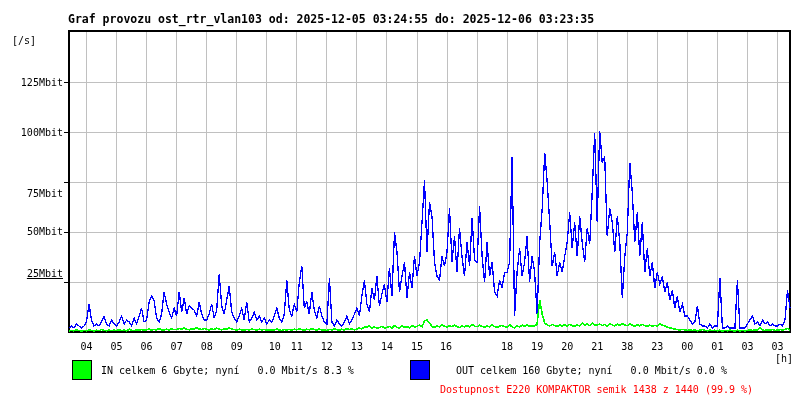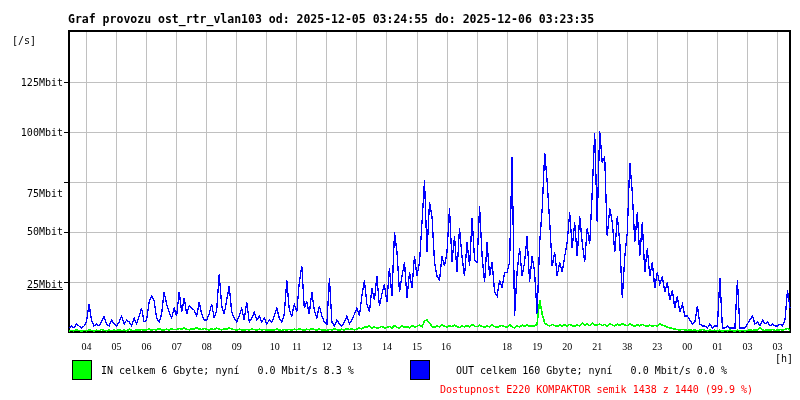--- a/index.html
+++ b/index.html
@@ -3,21 +3,21 @@
 <meta charset="utf-8">
 <style>
   * { margin:0; padding:0; box-sizing:border-box; }
   html,body { width:800px; height:400px; }
   body { background:#c0c0c0; font-family:"DejaVu Sans Mono", monospace; color:#000; }
   .screen { position:relative; width:800px; height:400px; background:#ffffff; overflow:hidden; }
   .title { position:absolute; left:68px; top:12px; font-size:11.5px; font-weight:bold; white-space:pre; letter-spacing:0; }
   .yunit { position:absolute; left:12px; top:35px; font-size:10px; }
   #chart-svg { position:absolute; left:0; top:0; }
   .ylab { position:absolute; width:55px; left:8px; text-align:right; font-size:10px; line-height:12px; }
-  .xlab { position:absolute; width:26px; top:341px; text-align:center; font-size:10px; line-height:12px;font-family:Liberation Serif, serif; }
+  .xlab { position:absolute; width:26px; top:341px; text-align:center; font-size:10px; line-height:12px; }
   .xunit { position:absolute; left:771px; top:353px; width:26px; text-align:center; font-size:10px; }
   .sw { position:absolute; width:20px; height:20px; border:1px solid #000; top:360px; }
   .sw-in { left:72px; }
   .sw-out { left:410px; }
   .ltext { position:absolute; font-size:10px; line-height:22px; top:360px; white-space:pre; }
   .ltext-in { left:101px; }
   .ltext-out { left:440px;margin-left:16px; }
   .avail { position:absolute; left:440px; top:384px; font-size:10px; white-space:pre; }
 </style>
 </head>
@@ -64,21 +64,21 @@
       <line x1="69" y1="132.7" x2="790" y2="132.7" stroke="#c0c0c0" stroke-width="1" shape-rendering="crispEdges"></line>
       <line x1="64" y1="132.7" x2="69" y2="132.7" stroke="#000000" stroke-width="1" shape-rendering="crispEdges"></line>
       <line x1="69" y1="82.8" x2="790" y2="82.8" stroke="#c0c0c0" stroke-width="1" shape-rendering="crispEdges"></line>
       <line x1="64" y1="82.8" x2="69" y2="82.8" stroke="#000000" stroke-width="1" shape-rendering="crispEdges"></line>
       <rect x="69" y="31" width="721" height="301" fill="none" stroke="#000000" stroke-width="2" shape-rendering="crispEdges"></rect>
       <polyline points="69.0,328.0 71.5,326.0 74.0,328.0 76.5,324.0 79.0,326.0 81.5,328.0 84.0,326.0 86.5,322.0 89.0,304.1 91.5,320.0 94.0,326.0 96.5,324.0 99.0,326.0 101.5,322.0 104.0,316.1 106.6,324.0 109.1,326.0 111.6,320.0 114.1,324.0 116.6,326.0 119.1,322.0 121.6,316.1 124.1,324.0 126.6,320.0 129.1,322.0 131.6,326.0 134.1,318.0 136.6,324.0 139.1,316.1 141.6,308.1 144.1,322.0 146.6,320.0 149.1,302.1 151.6,296.1 154.1,300.1 156.6,318.0 159.1,322.0 161.6,314.1 164.1,292.1 166.6,304.1 169.1,312.1 171.6,318.0 174.1,308.1 176.6,316.1 179.2,292.1 181.7,312.1 184.2,298.1 186.7,314.1 189.2,306.1 191.7,308.1 194.2,310.1 196.7,316.1 199.2,302.1 201.7,314.1 204.2,320.0 206.7,320.0 209.2,314.1 211.7,304.1 214.2,318.0 216.7,310.1 219.2,274.2 221.7,306.1 224.2,314.1 226.7,300.1 229.2,286.2 231.7,312.1 234.2,318.0 236.7,322.0 239.2,316.1 241.7,308.1 244.2,320.0 246.7,302.1 249.3,322.0 251.8,318.0 254.3,312.1 256.8,320.0 259.3,316.1 261.8,322.0 264.3,318.0 266.8,324.0 269.3,320.0 271.8,322.0 274.3,316.1 276.8,308.1 279.3,318.0 281.8,322.0 284.3,314.1 286.8,280.2 289.3,310.1 291.8,316.1 294.3,304.1 296.8,312.1 299.3,282.2 301.8,266.2 304.3,308.1 306.8,302.1 309.3,314.1 311.8,292.1 314.3,310.1 316.8,318.0 319.3,306.1 321.9,316.1 324.4,322.0 326.9,324.0 329.4,278.2 331.9,322.0 334.4,326.0 336.9,320.0 339.4,324.0 341.9,326.0 344.4,322.0 346.9,316.1 349.4,324.0 351.9,320.0 354.4,314.1 356.9,308.1 359.4,316.1 361.9,296.1 364.4,280.2 366.9,304.1 369.4,312.1 371.9,288.1 374.4,300.1 376.9,276.2 379.4,306.1 381.9,294.1 384.4,284.2 386.9,302.1 389.4,268.2 391.9,296.1 394.5,232.3 397.0,252.3 399.5,292.1 402.0,276.2 404.5,262.2 407.0,298.1 409.5,272.2 412.0,288.1 414.5,256.3 417.0,276.2 419.5,262.2 422.0,222.4 424.5,180.5 427.0,252.3 429.5,202.4 432.0,216.4 434.5,262.2 437.0,276.2 439.5,280.2 442.0,256.3 444.5,266.2 447.0,252.3 449.5,208.4 452.0,262.2 454.5,236.3 457.0,272.2 459.5,228.3 462.0,256.3 464.5,276.2 467.1,242.3 469.6,266.2 472.1,218.4 474.6,260.2 477.1,262.2 479.6,206.4 482.1,256.3 484.6,282.2 487.1,242.3 489.6,276.2 492.1,262.2 494.6,292.1 497.1,296.1 499.6,280.2 502.1,288.1 504.6,272.2 507.1,272.2 509.6,262.2 512.1,156.6 514.6,316.1 517.1,272.2 519.6,248.3 522.1,276.2 524.6,262.2 527.1,236.3 529.6,282.2 532.1,256.3 534.6,272.2 537.1,314.1 539.7,242.3 542.2,208.4 544.7,152.6 547.2,182.5 549.7,222.4 552.2,266.2 554.7,252.3 557.2,276.2 559.7,262.2 562.2,272.2 564.7,256.3 567.2,242.3 569.7,212.4 572.2,248.3 574.7,222.4 577.2,256.3 579.7,216.4 582.2,242.3 584.7,262.2 587.2,228.3 589.7,244.3 592.2,192.5 594.7,132.7 597.2,222.4 599.7,130.7 602.2,162.6 604.7,156.6 607.2,236.3 609.8,208.4 612.3,222.4 614.8,252.3 617.3,216.4 619.8,242.3 622.3,298.1 624.8,256.3 627.3,232.3 629.8,162.6 632.3,192.5 634.8,242.3 637.3,212.4 639.8,256.3 642.3,222.4 644.8,272.2 647.3,248.3 649.8,276.2 652.3,262.2 654.8,288.1 657.3,272.2 659.8,284.2 662.3,276.2 664.8,292.1 667.3,282.2 669.8,300.1 672.3,290.1 674.8,308.1 677.3,296.1 679.8,312.1 682.4,304.1 684.9,316.1 687.4,316.1 689.9,320.0 692.4,324.0 694.9,322.0 697.4,306.1 699.9,324.0 702.4,326.0 704.9,326.0 707.4,328.0 709.9,324.0 712.4,328.0 714.9,326.0 717.4,326.0 719.9,278.2 722.4,328.0 724.9,328.0 727.4,326.0 729.9,328.0 732.4,328.0 734.9,328.0 737.4,280.2 739.9,328.0 742.4,328.0 744.9,328.0 747.4,324.0 749.9,320.0 752.4,316.1 755.0,324.0 757.5,322.0 760.0,326.0 762.5,320.0 765.0,324.0 767.5,322.0 770.0,326.0 772.5,324.0 775.0,326.0 777.5,326.0 780.0,324.0 782.5,326.0 785.0,320.0 787.5,290.1 790.0,308.1" fill="none" stroke="#0000ff" stroke-width="1.3" shape-rendering="crispEdges"></polyline>
       <polyline points="69.0,331.0 71.5,330.4 74.0,330.8 76.5,330.0 79.0,330.6 81.5,331.0 84.0,330.4 86.5,330.8 89.0,330.0 91.5,330.4 94.0,331.0 96.5,330.2 99.0,330.6 101.5,329.6 104.0,330.4 106.6,330.8 109.1,330.0 111.6,330.6 114.1,330.2 116.6,330.4 119.1,329.6 121.6,330.6 124.1,330.0 126.6,330.8 129.1,329.2 131.6,330.2 134.1,330.6 136.6,329.8 139.1,330.4 141.6,329.4 144.1,330.2 146.6,330.0 149.1,329.0 151.6,330.2 154.1,329.4 156.6,330.0 159.1,328.4 161.6,329.8 164.1,330.2 166.6,329.2 169.1,330.0 171.6,328.8 174.1,329.6 176.6,329.6 179.2,328.4 181.7,329.4 184.2,328.0 186.7,329.2 189.2,329.8 191.7,328.6 194.2,329.4 196.7,327.6 199.2,329.0 201.7,329.6 204.2,328.4 206.7,329.4 209.2,330.0 211.7,328.8 214.2,329.6 216.7,328.2 219.2,329.2 221.7,329.8 224.2,328.6 226.7,329.4 229.2,328.0 231.7,329.0 234.2,329.6 236.7,330.0 239.2,329.2 241.7,329.8 244.2,330.4 246.7,329.4 249.3,330.0 251.8,329.0 254.3,329.6 256.8,330.2 259.3,329.2 261.8,330.0 264.3,329.4 266.8,330.2 269.3,329.6 271.8,330.4 274.3,329.8 276.8,329.0 279.3,330.0 281.8,330.4 284.3,329.6 286.8,330.2 289.3,329.4 291.8,330.0 294.3,329.2 296.8,329.8 299.3,328.8 301.8,329.6 304.3,330.2 306.8,329.2 309.3,329.8 311.8,328.6 314.3,329.6 316.8,330.0 319.3,329.0 321.9,329.8 324.4,330.2 326.9,330.4 329.4,329.4 331.9,330.0 334.4,328.8 336.9,329.8 339.4,330.2 341.9,329.2 344.4,330.0 346.9,328.4 349.4,329.6 351.9,329.0 354.4,329.8 356.9,329.0 359.4,328.0 361.9,328.8 364.4,327.2 366.9,327.0 369.4,326.0 371.9,328.0 374.4,326.8 376.9,328.4 379.4,327.6 381.9,326.4 384.4,328.0 386.9,327.6 389.4,326.4 391.9,328.0 394.5,325.6 397.0,327.2 399.5,328.0 402.0,326.0 404.5,327.4 407.0,326.6 409.5,327.8 412.0,325.2 414.5,327.0 417.0,326.4 419.5,325.0 422.0,326.8 424.5,321.0 427.0,320.0 429.5,323.0 432.0,326.6 434.5,327.4 437.0,325.8 439.5,327.0 442.0,324.8 444.5,326.4 447.0,327.0 449.5,325.6 452.0,326.6 454.5,325.0 457.0,326.8 459.5,327.6 462.0,326.0 464.5,327.0 467.1,325.4 469.6,326.8 472.1,324.4 474.6,326.2 477.1,326.8 479.6,325.2 482.1,326.4 484.6,327.4 487.1,325.8 489.6,327.0 492.1,325.0 494.6,326.6 497.1,327.6 499.6,326.0 502.1,325.6 504.6,326.4 507.1,327.2 509.6,324.8 512.1,326.8 514.6,328.0 517.1,326.0 519.6,327.0 522.1,325.2 524.6,326.4 527.1,324.4 529.6,326.6 532.1,325.6 534.6,326.2 537.1,324.0 539.7,300.1 542.2,314.1 544.7,323.0 547.2,325.0 549.7,326.0 552.2,324.4 554.7,325.6 557.2,326.4 559.7,325.0 562.2,326.0 564.7,324.8 567.2,326.0 569.7,324.4 572.2,325.6 574.7,326.4 577.2,325.0 579.7,326.0 582.2,323.0 584.7,325.2 587.2,324.0 589.7,325.6 592.2,323.0 594.7,324.8 597.2,325.2 599.7,324.0 602.2,325.6 604.7,324.4 607.2,326.0 609.8,323.6 612.3,325.0 614.8,325.8 617.3,324.2 619.8,325.4 622.3,323.8 624.8,325.0 627.3,325.6 629.8,324.0 632.3,325.2 634.8,326.2 637.3,324.8 639.8,325.8 642.3,324.4 644.8,325.6 647.3,326.4 649.8,325.2 652.3,326.0 654.8,325.4 657.3,326.0 659.8,324.0 662.3,325.0 664.8,326.0 667.3,327.0 669.8,328.0 672.3,328.4 674.8,329.2 677.3,329.6 679.8,330.0 682.4,329.4 684.9,330.0 687.4,330.4 689.9,329.8 692.4,330.6 694.9,330.0 697.4,330.8 699.9,330.2 702.4,329.6 704.9,330.4 707.4,330.8 709.9,330.0 712.4,330.6 714.9,330.2 717.4,330.8 719.9,330.2 722.4,331.0 724.9,330.4 727.4,330.8 729.9,330.0 732.4,330.6 734.9,331.0 737.4,330.2 739.9,330.8 742.4,330.4 744.9,330.8 747.4,330.6 749.9,330.0 752.4,330.4 755.0,329.6 757.5,330.2 760.0,328.0 762.5,330.0 765.0,330.4 767.5,329.8 770.0,330.2 772.5,329.6 775.0,330.4 777.5,330.2 780.0,329.6 782.5,330.0 785.0,329.2 787.5,328.4 790.0,330.0" fill="none" stroke="#00ff00" stroke-width="1.6" shape-rendering="crispEdges"></polyline>
     </svg>
 
   <div id="ylabels">
-      <div class="ylab" style="top: 279px; text-decoration: underline;">25Mbit</div>
+      <div class="ylab" style="top: 268px; text-decoration: underline;">25Mbit</div>
       <div class="ylab" style="top: 226.331px;">50Mbit</div>
       <div class="ylab" style="top: 188px;">75Mbit</div>
       <div class="ylab" style="top: 126.662px;">100Mbit</div>
       <div class="ylab" style="top: 76.8278px;">125Mbit</div>
     </div>
   <div id="xlabels">
       <div class="xlab" style="left: 73.5243px;">04</div>
       <div class="xlab" style="left: 103.566px;">05</div>
       <div class="xlab" style="left: 133.608px;">06</div>
       <div class="xlab" style="left: 163.649px;">07</div>

